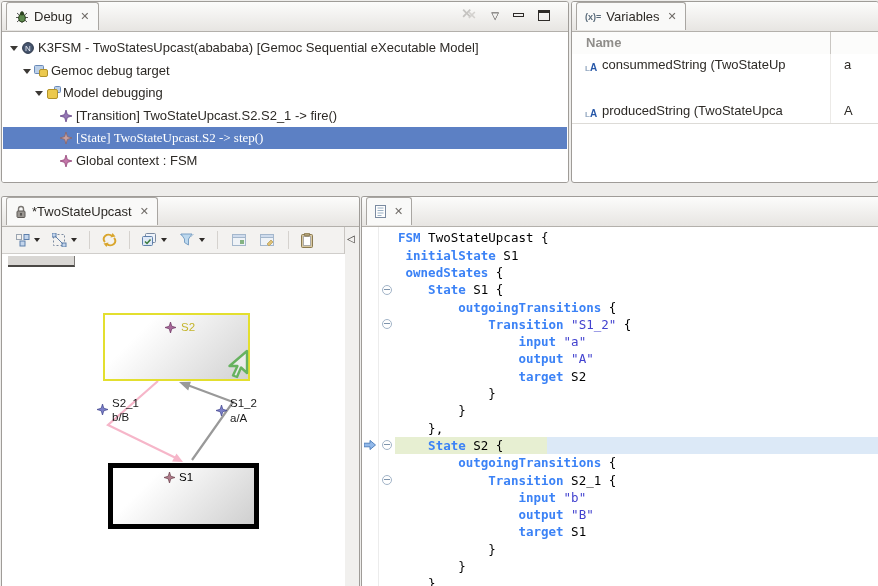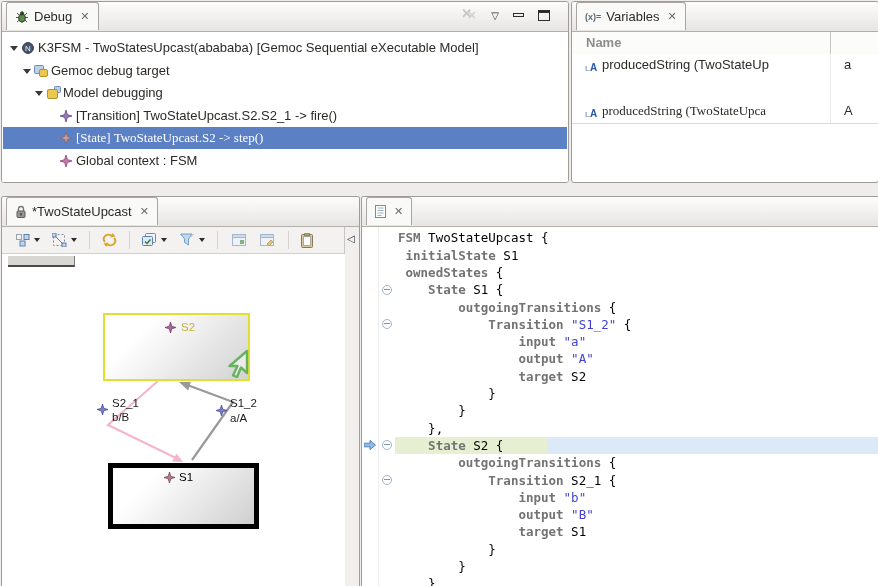--- a/index.html
+++ b/index.html
@@ -23,21 +23,21 @@
   .tree-row{position:absolute;left:1px;right:1px;height:22px;display:flex;align-items:center;white-space:nowrap;}
   .tree-row.sel{background:#5c80c4;color:#fff;}
   .tw{position:absolute;width:0;height:0;border-left:4px solid transparent;border-right:4px solid transparent;border-top:5px solid #3c3936;}
   .tw.right{border-top:4px solid transparent;border-bottom:4px solid transparent;border-left:5px solid #1d1b19;border-right:none;}
   .rowlabel{position:absolute;top:3px;}
   .icon{display:inline-block;vertical-align:middle;}
   .hdr{color:#8f8d8a;font-weight:bold;}
   
   .code{font-family:"DejaVu Sans Mono",monospace;font-size:12.5px;}
   .code-line{position:absolute;left:3px;white-space:pre;height:17.3px;line-height:17.3px;}
-  .k{color:#737373;font-weight:bold;}
+  .k{color:#3b82f6;font-weight:bold;}
   .s{color:#4242cf;}
   .p{color:#000;}
   .fold-icon{position:absolute;left:3px;width:10px;height:10px;border:1px solid #a2b4c8;border-radius:50%;background:#fff;box-sizing:border-box;}
   .fold-icon::after{content:"";position:absolute;left:1px;right:1px;top:3px;border-top:1.5px solid #7e94ac;}
   .sepv{width:1px;height:18px;background:#d5d2ce;}
   .dd{width:0;height:0;border-left:3.5px solid transparent;border-right:3.5px solid transparent;border-top:4px solid #2e2b28;margin-left:4px;}
   .tbtn{display:flex;align-items:center;}
   .diagram-label{position:absolute;font-size:11.5px;color:#1a1a1a;white-space:pre;line-height:13px;}
 </style>
 </head>
@@ -132,26 +132,26 @@
   <div style="position:absolute;left:0;top:30px;right:0;height:22px;background:#fcfcfb;border-bottom:1px solid #dddbd7;">
     <span class="hdr" style="position:absolute;left:14px;top:3px;">Name</span>
     <span class="hdr" style="position:absolute;left:266px;top:3px;margin-top:37px;">Value</span>
     <span style="position:absolute;left:258px;top:0;bottom:0;width:1px;background:#c9c6c2;"></span>
   </div>
 
   <div style="position:absolute;left:0;top:52px;right:0;height:69px;background:#fff;">
     <div style="position:absolute;left:258px;top:0;bottom:0;width:1px;background:#eceae7;"></div>
     <div style="position:absolute;left:0;top:0;right:0;height:23px;">
       <span class="icon" style="position:absolute;left:13px;top:5px;"><i style="font-style:normal;font-size:8px;color:#93a8c0;font-weight:bold;">L</i><b style="font-size:10px;color:#2858a8;">A</b></span>
-      <span style="position:absolute;left:30px;top:3px;white-space:nowrap;">producedString (TwoStateUp</span>
+      <span style="position:absolute;left:30px;top:3px;white-space:nowrap;">consummedString (TwoStateUp</span>
       <span style="position:absolute;left:272px;top:3px;">a</span>
     </div>
     <div style="position:absolute;left:0;top:46px;right:0;height:23px;">
       <span class="icon" style="position:absolute;left:13px;top:5px;"><i style="font-style:normal;font-size:8px;color:#93a8c0;font-weight:bold;">L</i><b style="font-size:10px;color:#2858a8;">A</b></span>
-      <span style="position:absolute;left:30px;top:3px;white-space:nowrap;font-family:Liberation Serif, serif;">producedString (TwoStateUpca</span>
+      <span style="position:absolute;left:30px;top:3px;white-space:nowrap;">producedString (TwoStateUpca</span>
       <span style="position:absolute;left:272px;top:3px;">A</span>
     </div>
     <div style="position:absolute;left:0;right:0;top:69px;height:1px;background:#dddbd7;"></div>
   </div>
 </div>
 
 <div class="panel" style="left:1px;top:196px;width:357px;height:389px;border-bottom:none;border-radius:3px 3px 0 0;">
   <div class="tabbar">
     <div class="tab sel" style="left:4px;">
       <svg class="icon" width="12" height="14" viewBox="0 0 12 14">

